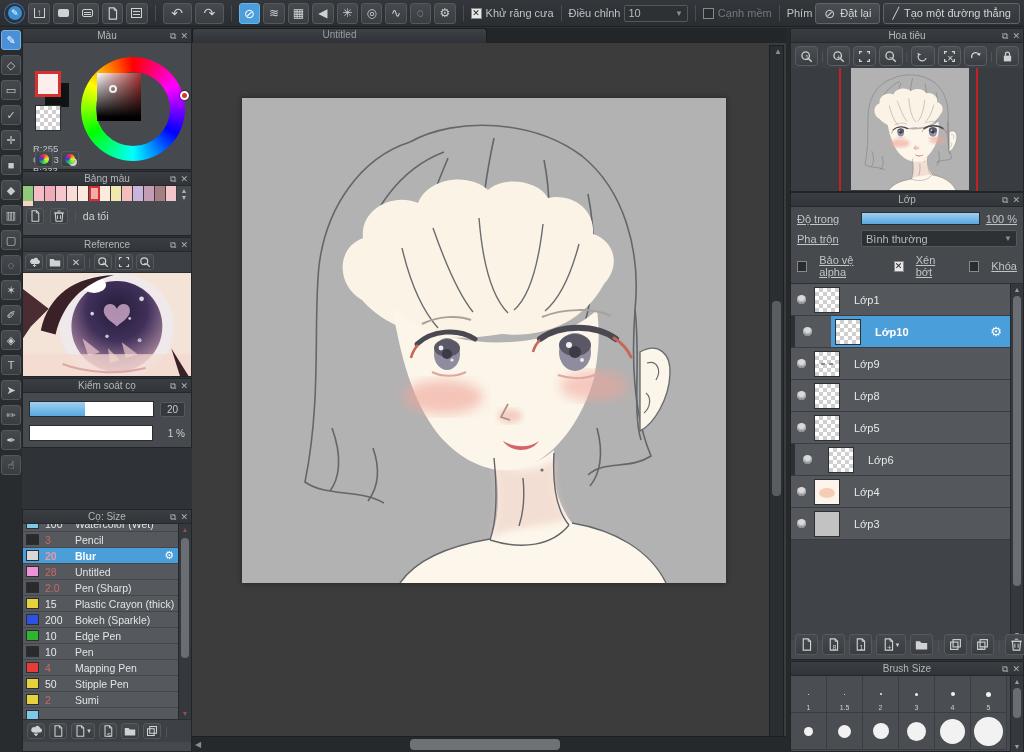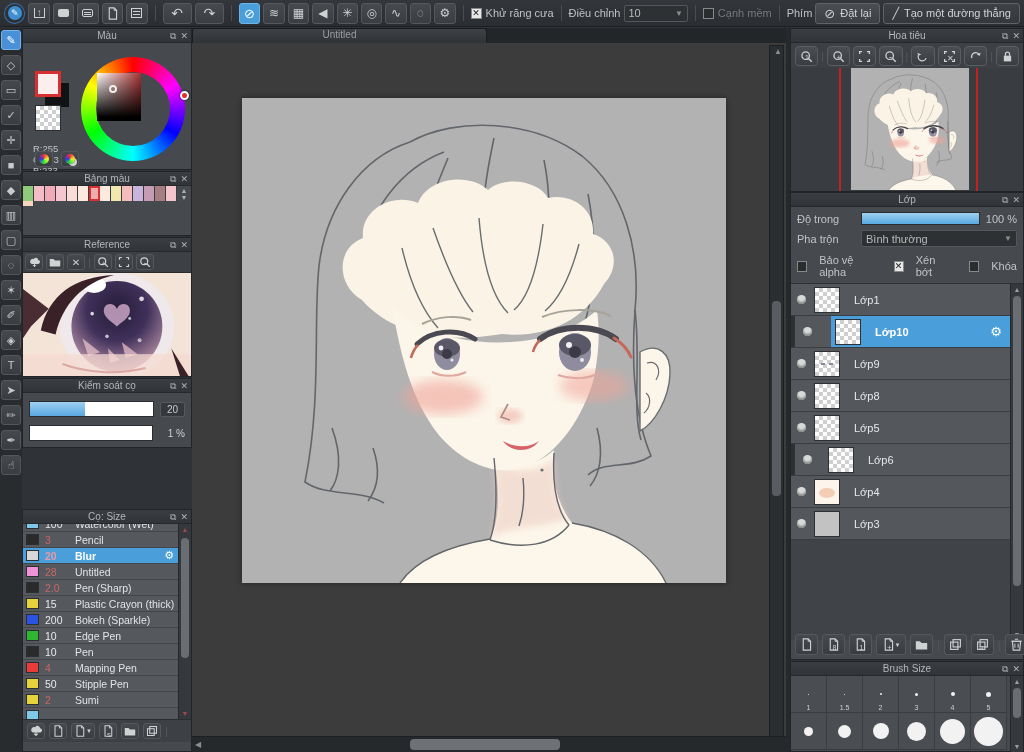--- a/index.html
+++ b/index.html
@@ -75,21 +75,21 @@
   #cscrollh{position:absolute;left:0px;bottom:0px;width:594px;height:16px;background:#26292c;border-top:1px solid #1d2023;}
   #cscrollh .hth{position:absolute;top:2px;bottom:2px;left:218px;width:150px;background:#6e7276;border-radius:4px;}
   .scArr{color:#8a8d90;font-size:8px;position:absolute;}
   #artwrap{position:absolute;left:50px;top:70px;width:484px;height:485px;background:#b2b2b2;box-shadow:0 0 6px rgba(0,0,0,.4);}
   
   #rightcol{position:absolute;left:786px;top:28px;width:4px;height:724px;background:#26292c;}
   .navtb{display:flex;align-items:center;gap:3px;padding:3px 4px;background:#3d4044;border-bottom:1px solid #2a2d30;}
   .navbtn{width:24px;height:20px;background:linear-gradient(#4a4d51,#3a3d41);border:1px solid #5a5d61;border-radius:4px;display:flex;align-items:center;justify-content:center;color:#cfd1d3;font-size:11px;}
   #navview{position:absolute;left:0;top:39px;right:0;bottom:0;background:#393c40;overflow:hidden;}
   .redline{position:absolute;top:0;bottom:0;width:2px;background:#c42222;}
-  .lpl{font-size:11px;color:#c2c4c6;}
+  .lpl{font-size:11px;color:#c2c4c6;text-decoration:underline;}
   .layerbtns{position:absolute;left:4px;bottom:4px;display:flex;gap:4px;align-items:center;}
   .lb{width:23px;height:21px;background:linear-gradient(#46494d,#393c40);border:1px solid #55585c;border-radius:3px;display:flex;align-items:center;justify-content:center;color:#cdd0d2;font-size:10px;position:relative;}
   svg.ic{display:block;}
 </style>
 </head>
 <body>
 
 <div id="stage">
 
   <svg width="0" height="0" style="position:absolute">
@@ -453,20 +453,34 @@
         <div class="sw" style="background: rgb(200, 180, 220);"></div>
         <div class="sw" style="background: rgb(196, 156, 180);"></div>
         <div class="sw" style="background: rgb(164, 126, 128);"></div>
         <div class="sw" style="background: rgb(244, 196, 204);"></div>
       </div>
       <div style="position:absolute;right:1px;top:1px;width:12px;height:22px;display:flex;flex-direction:column;font-size:7px;color:#aeb0b2;text-align:center">
           <span>▲</span>
           <span>▼</span>
         </div>
       <div style="width: 11px; height: 5px; border-right: 1px solid rgb(58, 61, 64); background: rgb(246, 212, 192);"></div>
+      <div style="display:flex;align-items:center;gap:6px;padding:2px 3px">
+        <div class="mini">
+            <svg class="ic" width="12" height="12">
+              <use href="#sym-page"></use>
+            </svg>
+          </div>
+        <div class="mini">
+            <svg class="ic" width="12" height="12">
+              <use href="#sym-trash"></use>
+            </svg>
+          </div>
+        <span style="color:#55585c">|</span>
+        <span style="font-size:10.5px;color:#cfd1d3">da tối</span>
+      </div>
     </div>
   </div>
 
   <div class="panel" style="left:22px;top:237px;width:170px;height:140px">
     <div class="ptitle">
         <span>Reference</span>
       <div class="ptools">
           <span>⧉</span>
           <span>✕</span>
         </div>

